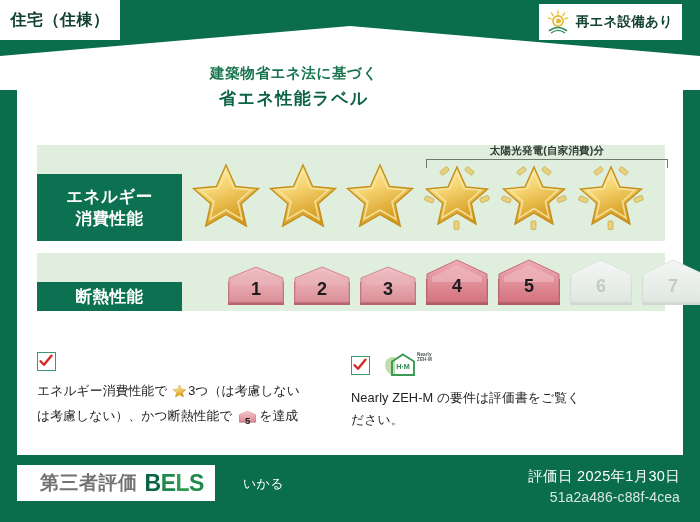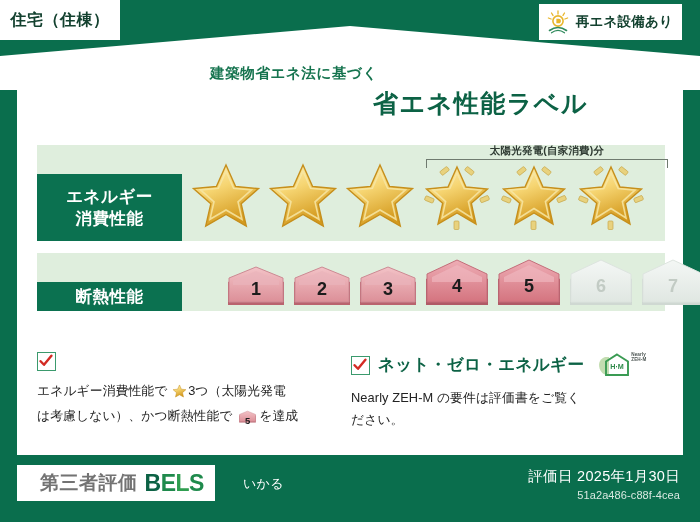--- a/index.html
+++ b/index.html
@@ -56,22 +56,22 @@
   
   .title-block {
     position: absolute; left: 0; top: 64px; width: 588px;
     text-align: center; z-index: 4;
   }
   .title-sub {
     color: #16744f; font-size: 14.5px; font-weight: bold;
     letter-spacing: 0.6px;
   }
   .title-main {
-    color: #0c6245; font-size: 25px; font-weight: bold;
-    letter-spacing: 1.5px; margin-top: 4px; text-align: right;
+    color: #0c6245; font-size: 17px; font-weight: bold;
+    letter-spacing: 1.5px; margin-top: 4px;
   }
 
   
   .rows {
     position: absolute; left: 37px; top: 145px;
     width: 628px; z-index: 5;
   }
   .row {
     position: relative;
     display: flex; align-items: stretch;
@@ -194,21 +194,21 @@
   .bels-word .b4 { color: #1f8a4c; }
   .bels-owner {
     position: absolute; left: 243px; top: 20px;
     color: #ffffff; font-size: 13px; letter-spacing: 0.3px;
   }
   .footer-right {
     position: absolute; right: 20px; top: 12px;
     text-align: right; color: #ffffff;
   }
   .eval-date { font-size: 14.5px; letter-spacing: 0.3px; }
-  .eval-id { font-size: 11px; margin-top: 3px; color: #d8e8e0; letter-spacing: 0.1px; }
+  .eval-id { font-size: 14px; margin-top: 3px; color: #d8e8e0; letter-spacing: 0.1px; }
 </style>
 </head>
 <body>
 
 <div id="label">
 
   <svg class="roof" viewBox="0 0 700 90" preserveAspectRatio="none">
     <polygon points="350,26 700,56 700,90 0,90 0,56" fill="#ffffff"></polygon>
   </svg>
 
@@ -427,40 +427,39 @@
             <path d="M1.6 7.2 L5 10.8 L12.4 1.8" fill="none" stroke="#d32b24" stroke-width="2.4" stroke-linecap="round" stroke-linejoin="round"></path>
           </svg>
         </span>
       </div>
       <div class="note-body">
         <span>エネルギー消費性能で</span>
         <span class="inline-star">
           <svg width="15" height="15" viewBox="0 0 76 76">
             <polygon points="38,10 47.6,31.5 70.5,33.6 53.2,48.8 58.3,71.2 38,59.5 17.7,71.2 22.8,48.8 5.5,33.6 28.4,31.5" fill="url(#gstar)" stroke="#c68f1c" stroke-width="2.5"></polygon>
           </svg>
-        </span><span>3つ（太陽光発電</span><br>
+        </span><span>3つ（は考慮しない</span><br>
         <span>は考慮しない）、かつ断熱性能で</span>
         <span class="inline-house">
           <svg width="19" height="15" viewBox="0 0 64 44">
             <polygon points="32,8 60,19 60,42 4,42 4,19" fill="#b9636e"></polygon>
             <polygon points="32,4 59,15 59,39 5,39 5,15" fill="url(#ghouse)" stroke="#cc8a93" stroke-width="1.6"></polygon>
           </svg>
           <span class="ih-num">5</span>
         </span><span>を達成</span>
       </div>
     </div>
 
     <div class="note-col">
       <div class="note-head">
         <span class="check">
           <svg width="14" height="14" viewBox="0 0 14 14">
             <path d="M1.6 7.2 L5 10.8 L12.4 1.8" fill="none" stroke="#d32b24" stroke-width="2.4" stroke-linecap="round" stroke-linejoin="round"></path>
           </svg>
         </span>
-        <span class="note-title">ネット・ゼロ・エネルギー</span>
         <span class="zehm-logo">
           <svg width="34" height="26" viewBox="0 0 34 26">
             <path d="M9 5 C3 7 1.5 13 4.5 18.5 C7.5 24 13 23 13 23 L13 5 Z" fill="#bcd9a8" opacity="0.9"></path>
             <polygon points="21,2.5 32,9.5 32,23 10,23 10,9.5" fill="none" stroke="#3a9b53" stroke-width="1.9"></polygon>
             <text x="21" y="16.5" font-family="Liberation Sans, sans-serif" font-size="7.2" font-weight="bold" fill="#2f8a4a" text-anchor="middle">H·M</text>
           </svg>
           <span class="zl-cap">
             <span>Nearly</span><br>
             <span>ZEH-M</span>
           </span>

